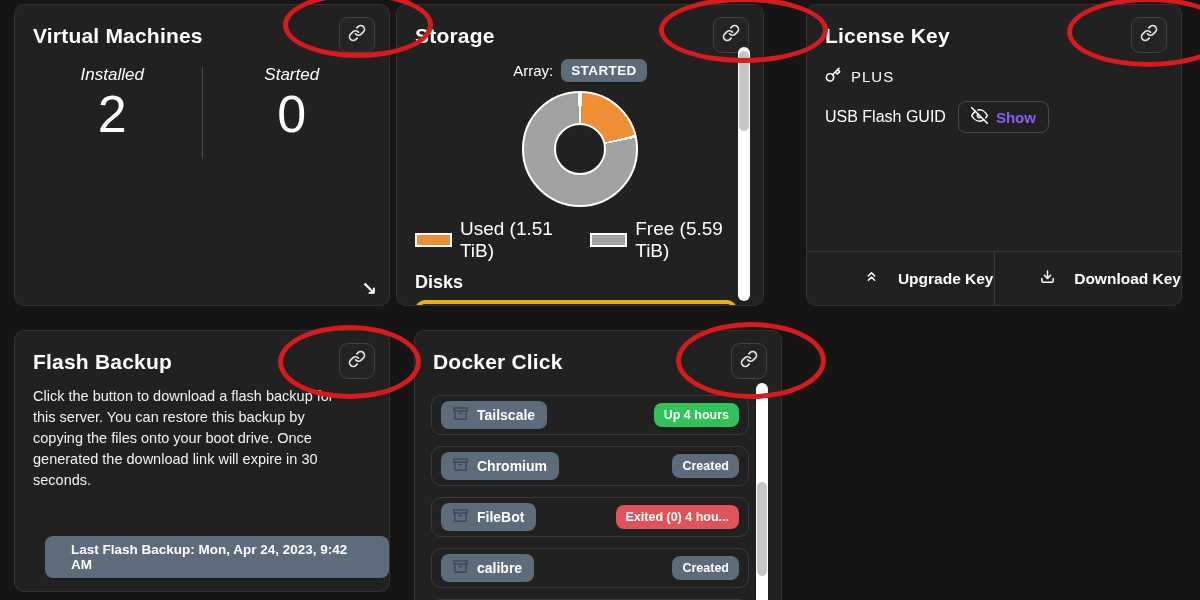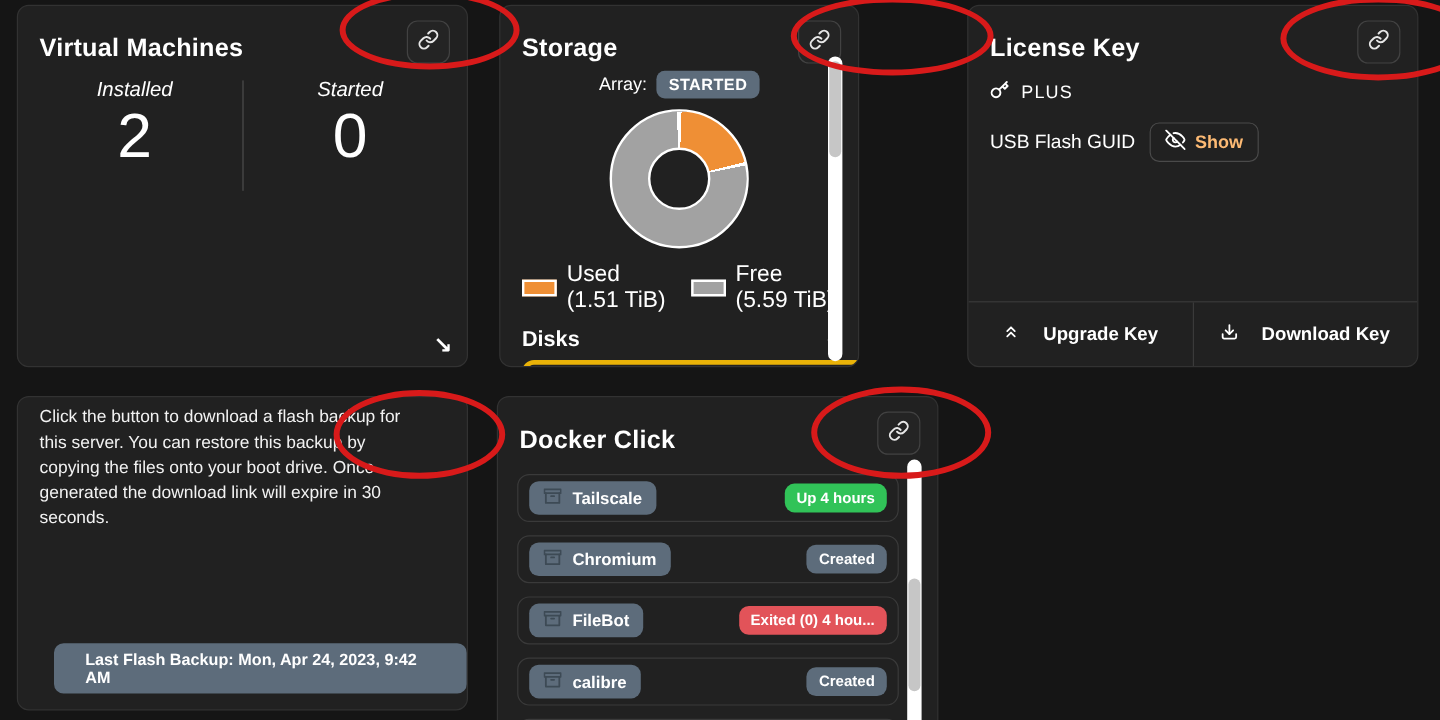--- a/index.html
+++ b/index.html
@@ -7,26 +7,26 @@
     --slate:#5d6c7b; --green:#31c358; --red:#e25359;
     --track:#ffffff; --thumb:#c6c6c6; --annot:#d81a1a;
   }
   *{box-sizing:border-box; margin:0; padding:0;}
   body{background:#000; font-family:"Liberation Sans", sans-serif;}
   #stage{position:relative; width:1200px; height:600px; overflow:hidden;
          background:var(--page-bg); color:#fff;}
   .card{position:absolute; background:var(--card-bg);
         border:1px solid var(--card-border); border-radius:10px; overflow:hidden;}
   #card-vm{left:14px; top:4px; width:376px; height:302px;}
-  #card-storage{left:416px; top:4px; width:300px; height:302px;}
+  #card-storage{left:396px; top:4px; width:368px; height:302px;}
   #card-license{left:806px; top:4px; width:376px; height:302px;}
   #card-flash{left:14px; top:330px; width:376px; height:262px;}
   #card-docker{left:414px; top:330px; width:368px; height:292px;}
 
-  .card-header{display:flex; justify-content:space-between; align-items:flex-end;
+  .card-header{display:flex; justify-content:space-between; align-items:center;
                padding:12px 14px 0 18px;gap:12px;}
   .card-title{font-size:21px; font-weight:bold; letter-spacing:.2px; padding-top:2px;}
   .link-btn{width:36px; height:36px; border:1px solid #424242; border-radius:9px;
             background:#242424; display:flex; align-items:center; justify-content:center;
             cursor:pointer; flex:0 0 auto;}
   .link-btn svg{stroke:#e6e6e6;}
   .expand{position:absolute; right:12px; bottom:6px; font-size:19px; font-weight:bold;
           color:#fff; cursor:pointer; font-family:"DejaVu Sans", sans-serif; z-index:5;}
 
   
@@ -54,24 +54,24 @@
              border:4px solid #eab308; border-radius:10px; padding:9px 9px; cursor:pointer;}
   .disk-badge{display:inline-block; background:var(--slate); border-radius:8px;
               padding:5px 12px; font-weight:bold; font-size:13.5px;}
 
   
   .lic-row{display:flex; align-items:center; padding:0 18px;}
   .lic-tier{margin-top:14px; gap:10px; font-size:15px; letter-spacing:1px;}
   .lic-guid{margin-top:15px; gap:12px; font-size:16px;}
   .show-btn{display:flex; align-items:center; gap:8px; border:1px solid #4a4a4a;
             border-radius:8px; padding:5px 12px; font-size:15px; font-weight:600;
-            background:transparent; color:#fdba74; cursor:pointer;}
+            background:transparent; color:#8b5cf6; cursor:pointer;}
   .lic-footer{position:absolute; left:0; right:0; bottom:0; height:54px;
               border-top:1px solid #3a3a3a; display:flex;}
-  .footer-btn{flex:1; display:flex; align-items:center; justify-content:center; gap:19px;
+  .footer-btn{flex:1; display:flex; align-items:center; justify-content:flex-end; gap:19px;
               font-size:15.5px; font-weight:600; cursor:pointer; background:transparent;
               border:none; color:#fff;}
   .footer-btn:first-child{border-right:1px solid #3a3a3a;}
 
   
   .flash-desc{padding:0 18px; margin-top:7px; font-size:14.5px; line-height:1.45;
               color:#f2f2f2; max-width:360px;}
   .flash-badge{position:absolute; left:30px; bottom:13px; background:var(--slate);
                border-radius:8px; padding:6px 26px; font-weight:bold; font-size:13.5px;}
 
@@ -229,20 +229,31 @@
               <polyline points="7 10 12 15 17 10"></polyline>
               <line x1="12" y1="15" x2="12" y2="3"></line>
             </svg>
         </span>
         <span>Download Key</span>
       </button>
     </div>
   </div>
 
   <div class="card" id="card-flash">
+    <div class="card-header">
+      <div class="card-title">Flash Backup</div>
+      <div class="link-btn">
+        <span>
+          <svg width="18" height="18" viewBox="0 0 24 24" fill="none" stroke-width="2.2" stroke-linecap="round" stroke-linejoin="round">
+              <path d="M10 13a5 5 0 0 0 7.54.54l3-3a5 5 0 0 0-7.07-7.07l-1.72 1.71"></path>
+              <path d="M14 11a5 5 0 0 0-7.54-.54l-3 3a5 5 0 0 0 7.07 7.07l1.71-1.71"></path>
+            </svg>
+        </span>
+      </div>
+    </div>
     <p class="flash-desc">Click the button to download a flash backup for this server. You can restore this backup by copying the files onto your boot drive. Once generated the download link will expire in 30 seconds.</p>
     <div class="flash-badge">Last Flash Backup: Mon, Apr 24, 2023, 9:42 AM</div>
   </div>
 
   <div class="card" id="card-docker">
     <div class="card-header">
       <div class="card-title">Docker Click</div>
       <div class="link-btn">
         <span>
           <svg width="18" height="18" viewBox="0 0 24 24" fill="none" stroke-width="2.2" stroke-linecap="round" stroke-linejoin="round">

